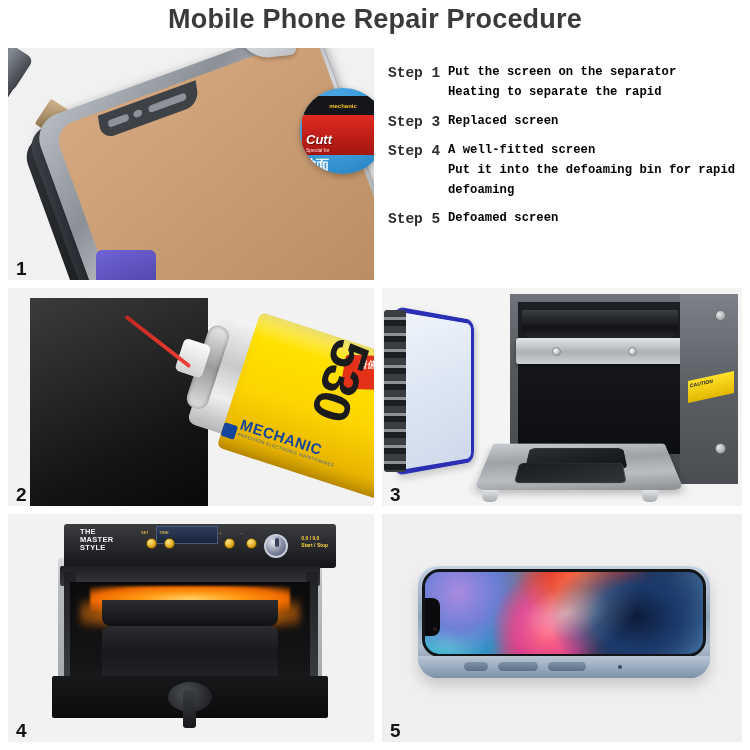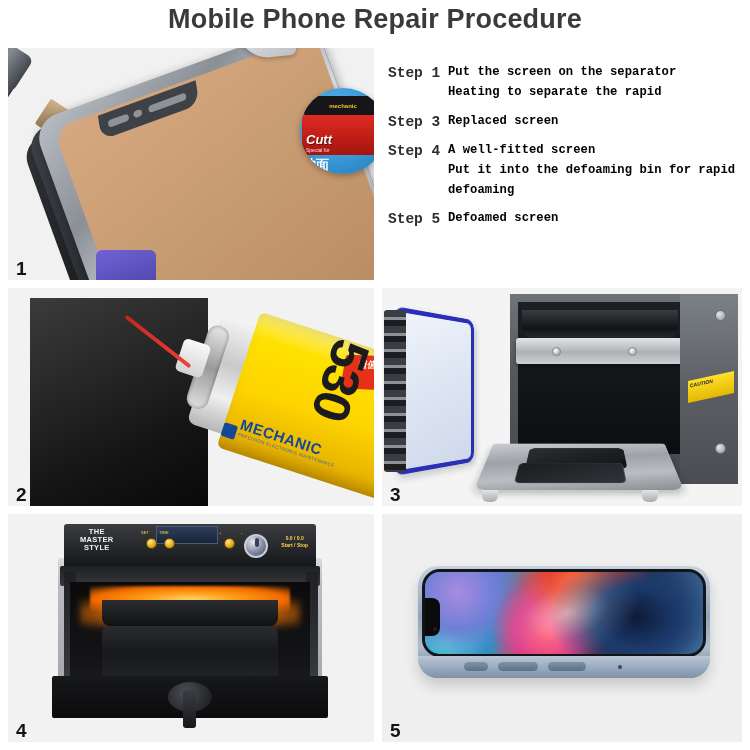--- a/index.html
+++ b/index.html
@@ -270,24 +270,23 @@
   }
   .p3-flex {
     position:absolute; left:2px; top:22px; width:22px; height:162px;
     background: repeating-linear-gradient(180deg,#3a3d42 0 7px,#8e9297 7px 10px,#1c1e21 10px 16px);
     border-radius:3px;
   }
 
   
   #panel4 { left: 8px; top: 514px; width: 366px; height: 228px; background:#f2f2f2; }
   .p4-top {
-    position:absolute; left:56px; top:10px; width:252px; height:44px;
+    position:absolute; left:56px; top:10px; width:272px; height:44px;
     background: linear-gradient(180deg,#3a3c40,#232528 60%,#141517);
     border-radius: 3px;
-    text-align: center;
   }
   .p4-top .ms{
     position:absolute; left:16px; top:4px; font-size:7.5px; line-height:8px;
     font-weight:800; color:#f2f2f2; letter-spacing:.3px;
   }
   .p4-top .lcd{
     position:absolute; left:92px; top:2px; width:62px; height:18px;
     background: linear-gradient(180deg,#2e3d5c,#1a2438); border:1px solid #4a5a7a;
   }
   .p4-top .knob{

